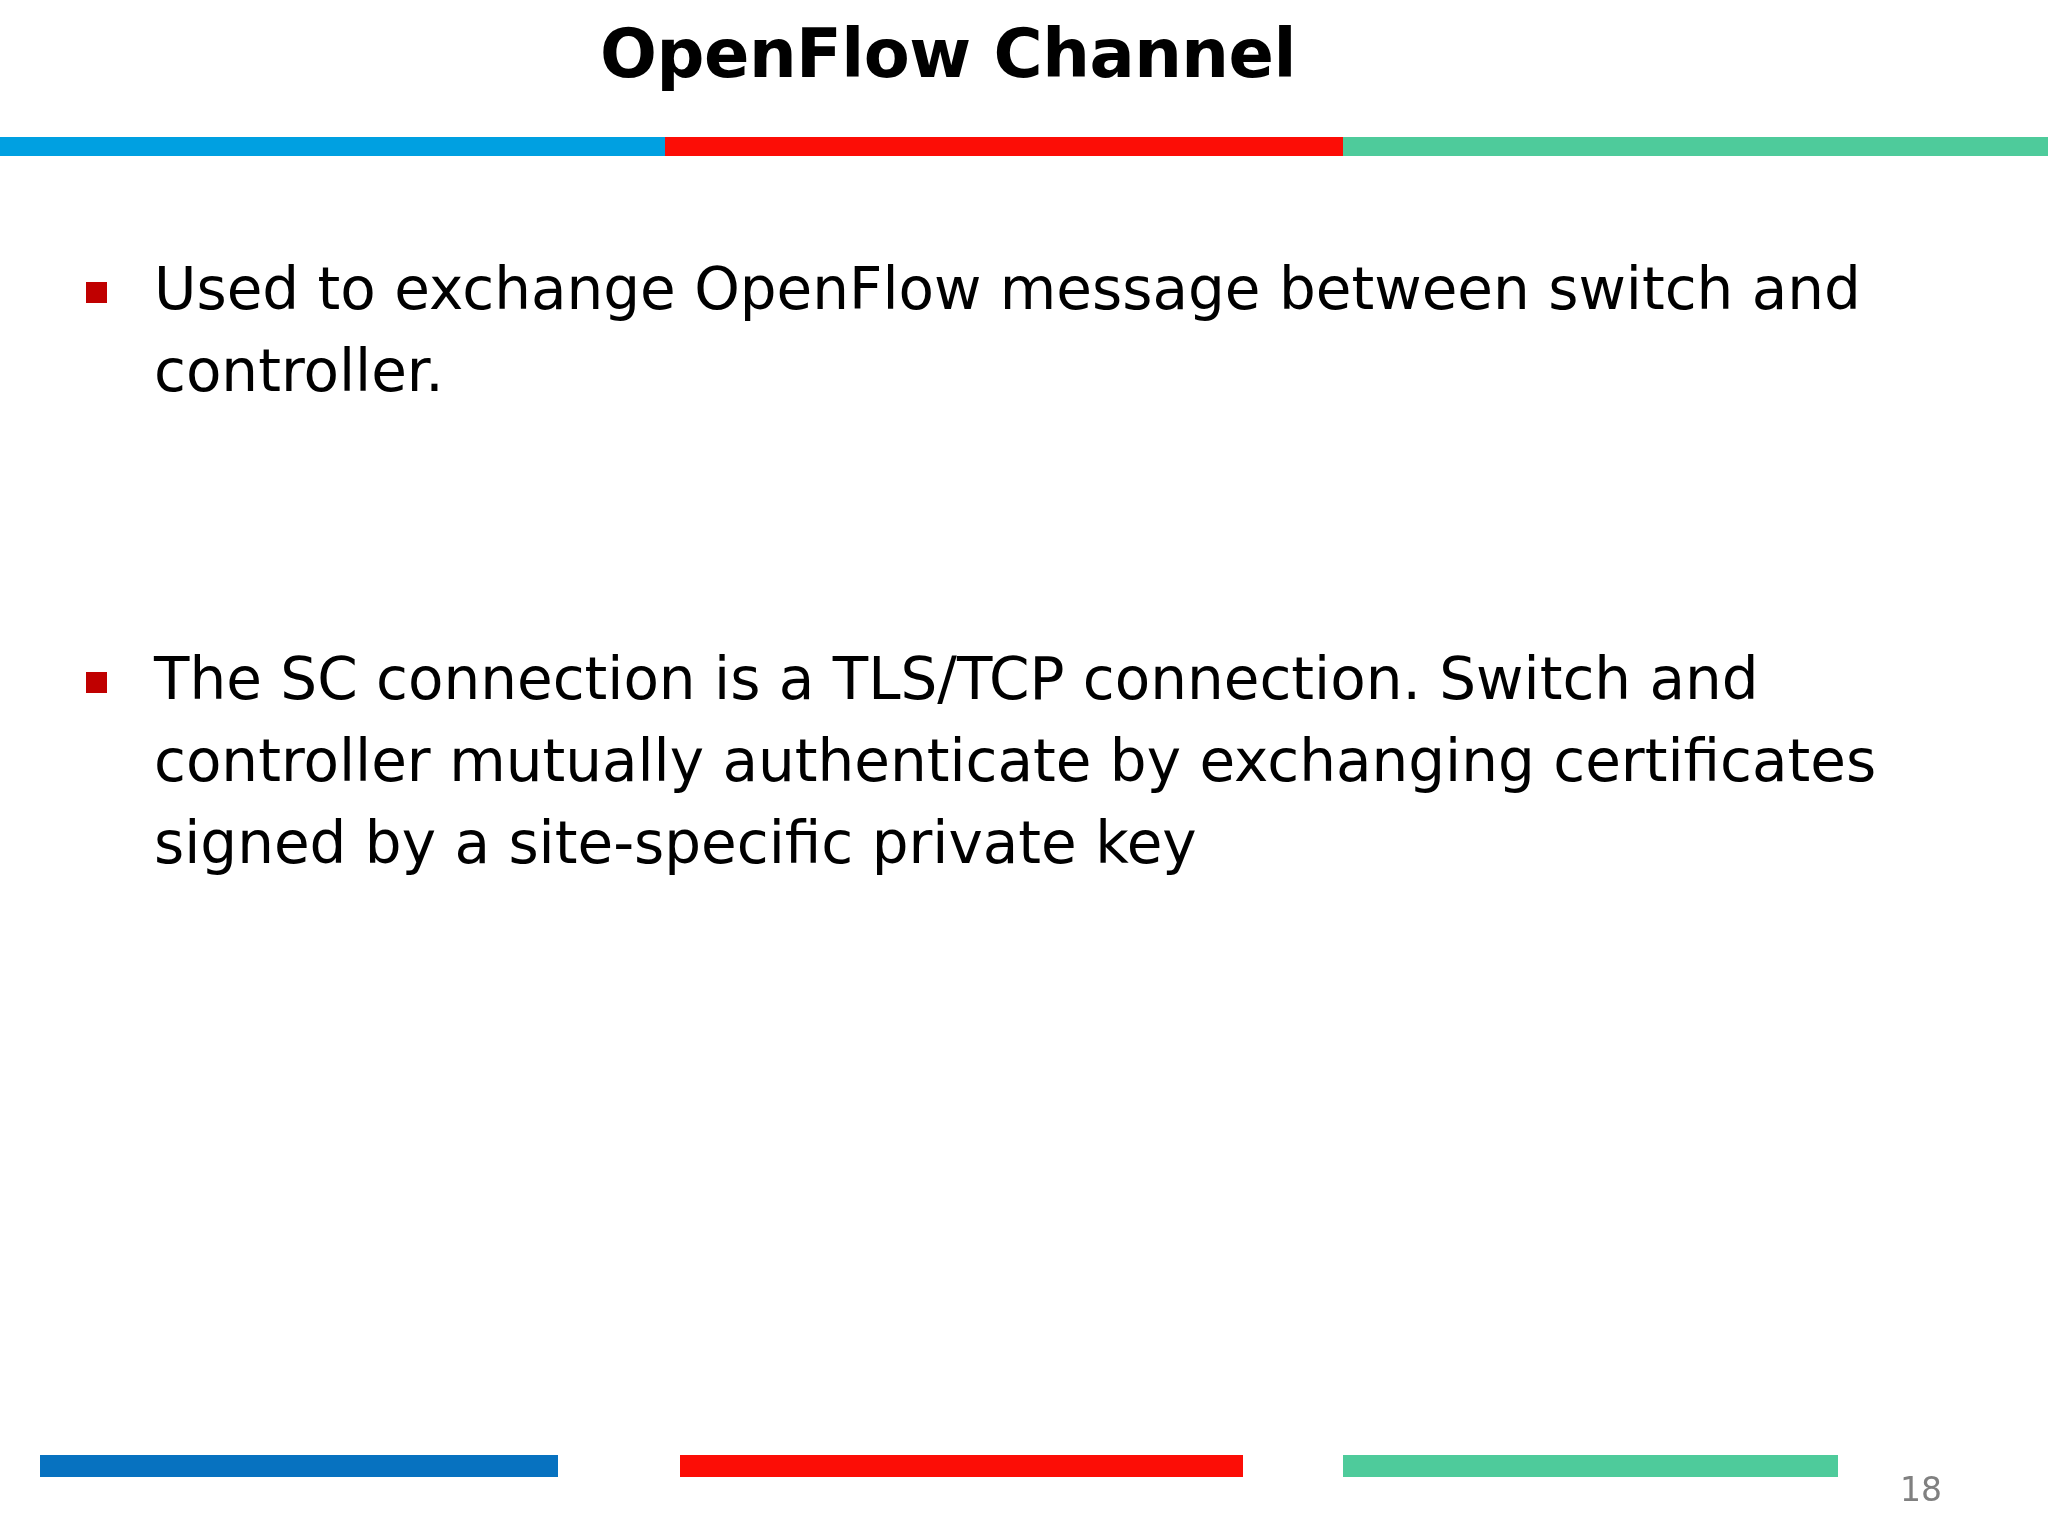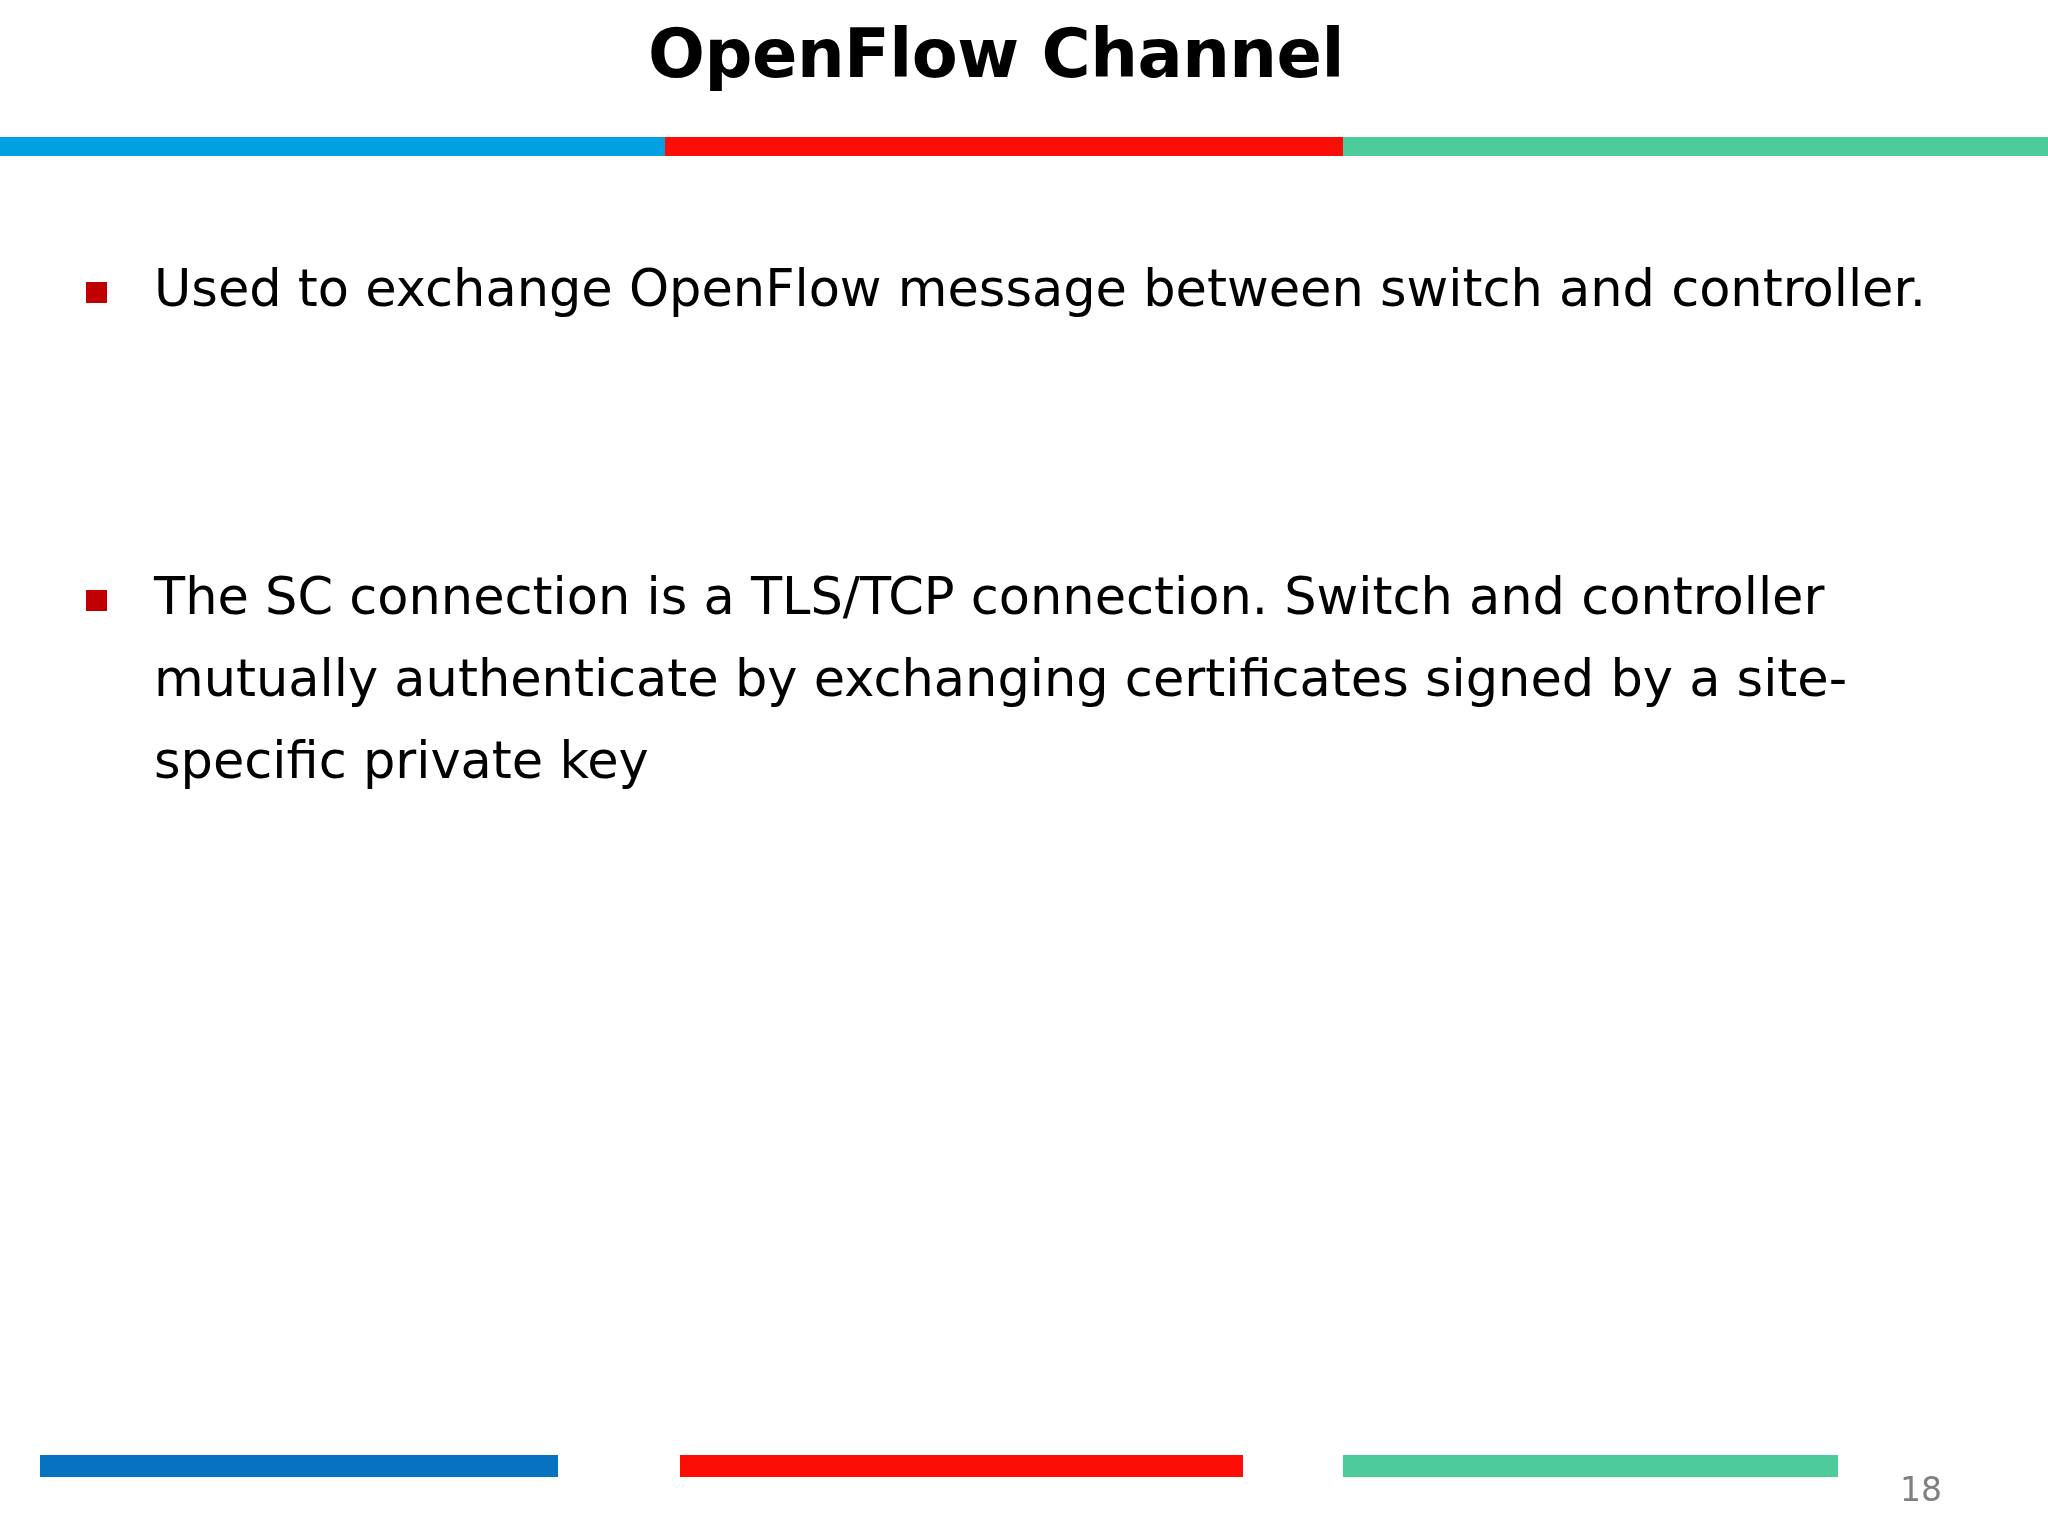--- a/index.html
+++ b/index.html
@@ -24,21 +24,20 @@
     left: 0;
     top: 18px;
     width: 1896px;
     text-align: center;
     font-family: "DejaVu Sans", sans-serif;
     font-weight: bold;
     font-size: 67px;
     line-height: 1.1;
     color: #000000;
     letter-spacing: -0.5px;
-    margin-left: 48px;
   }
 
   
   .top-rule {
     position: absolute;
     left: 0;
     top: 137px;
     width: 2048px;
     height: 19px;
     display: flex;
@@ -63,21 +62,21 @@
     flex: 0 0 auto;
     width: 21px;
     height: 21px;
     background: #C00000;
     margin-top: 34px;
     margin-right: 47px;
   }
   .bullet-text {
     flex: 1 1 auto;
     font-family: "DejaVu Sans", sans-serif;
-    font-size: 51px;
+    font-size: 58px;
     line-height: 82px;
     color: #000000;
     max-width: 1775px;
   }
   .gap-sm { height: 118px; }
   .gap-md { height: 108px; }
 
   
   .footer-bars {
     position: absolute;

